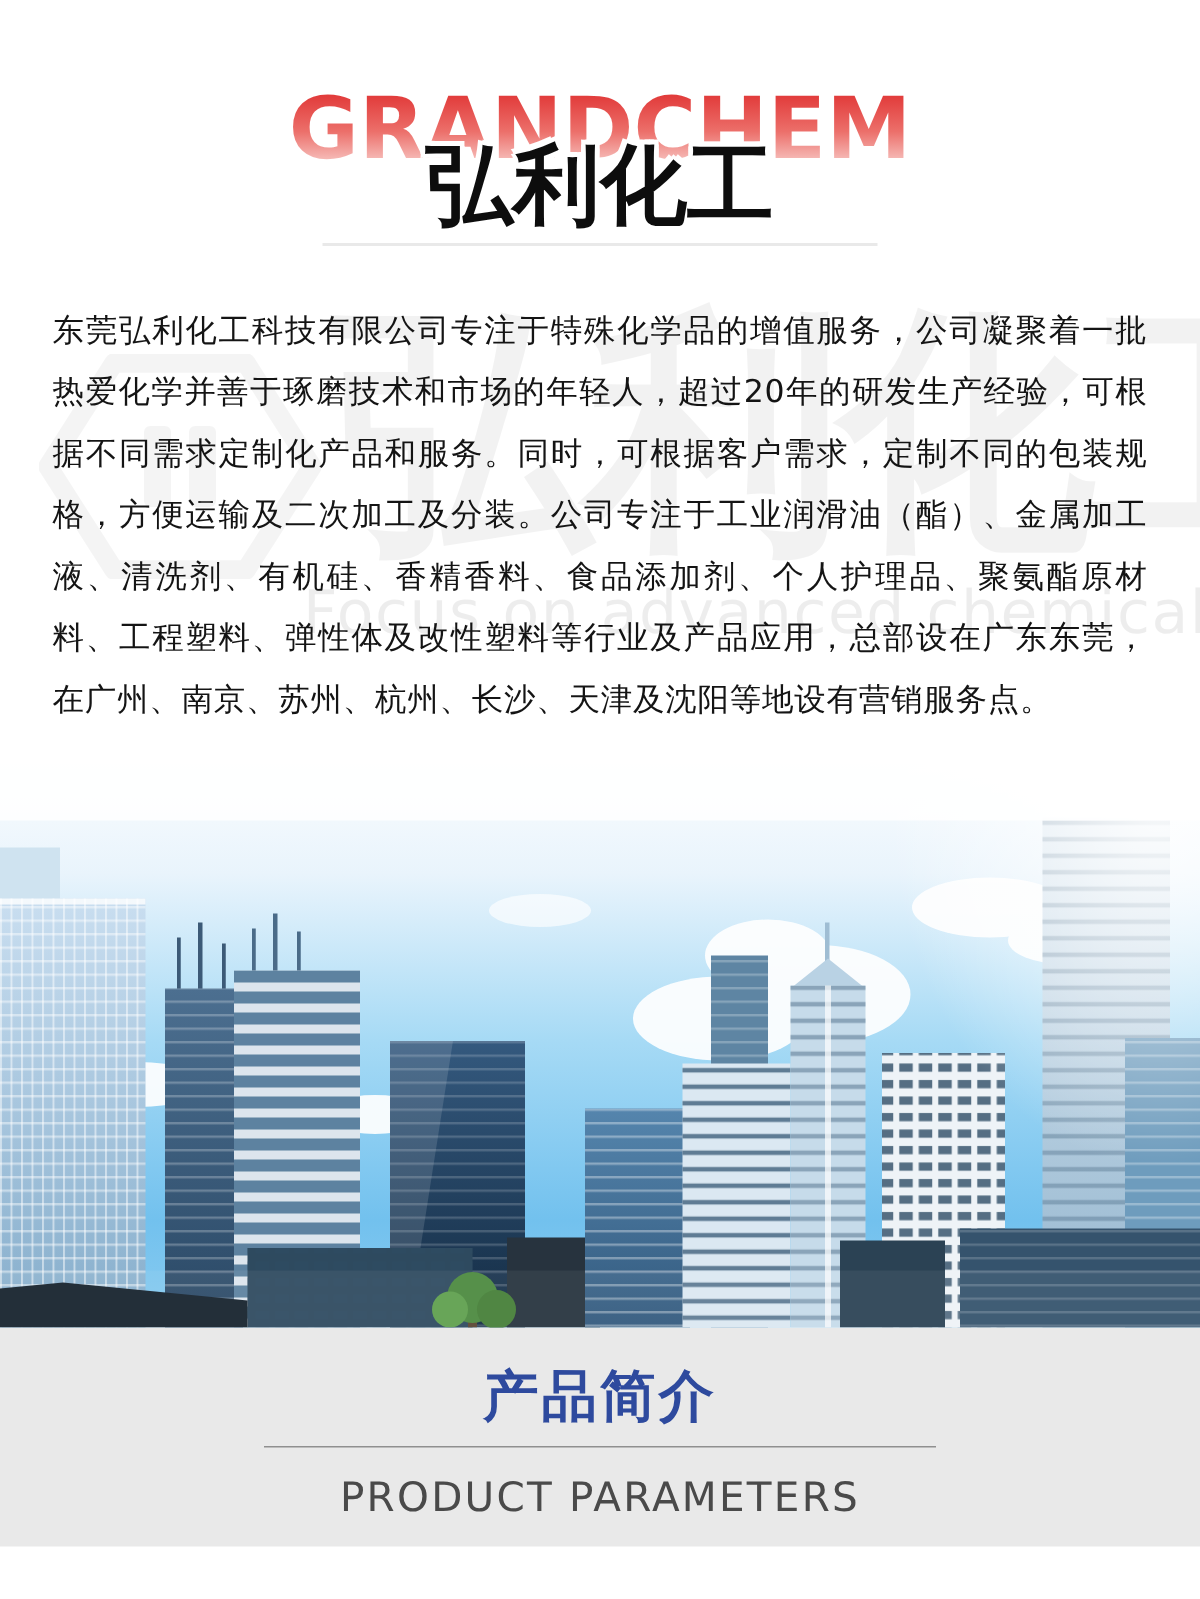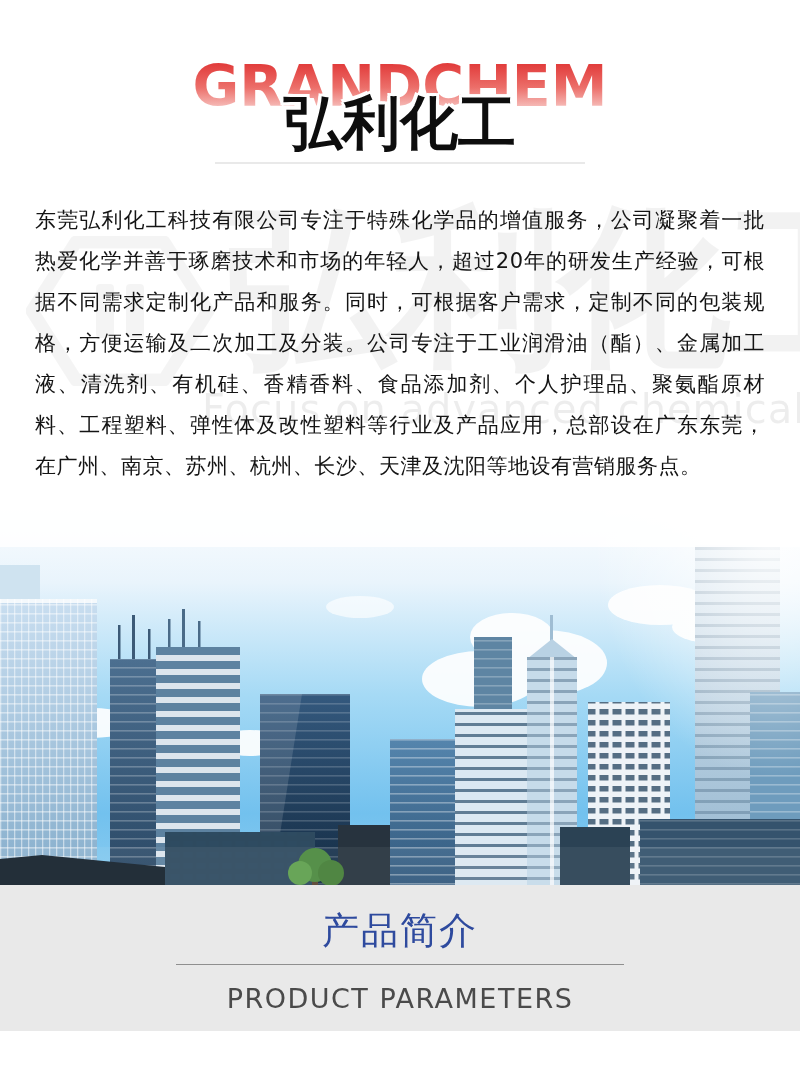--- a/index.html
+++ b/index.html
@@ -51,21 +51,21 @@
   
   .city { display: block; width: 800px; height: 398px; line-height: 0; }
   .city svg { display: block; }
 
   
   .section-band {
     width: 800px; height: 146px; background: #e9e9e9;
     text-align: center; padding-top: 26px;
   }
   .section-title {
-    font-size: 37px; font-weight: 400; line-height: 40px;
+    font-size: 37px; font-weight: 700; line-height: 40px;
     color: #2e4a9e; letter-spacing: 2px;
   }
   .section-rule { width: 448px; height: 1px; background: #8f8f8f; margin: 13px auto 0 auto; }
   .section-sub {
     margin-top: 19px; font-size: 27px; font-weight: 400; line-height: 30px;
     color: #4a4a4a; letter-spacing: 1.5px;
   }
 </style>
 </head>
 <body>

